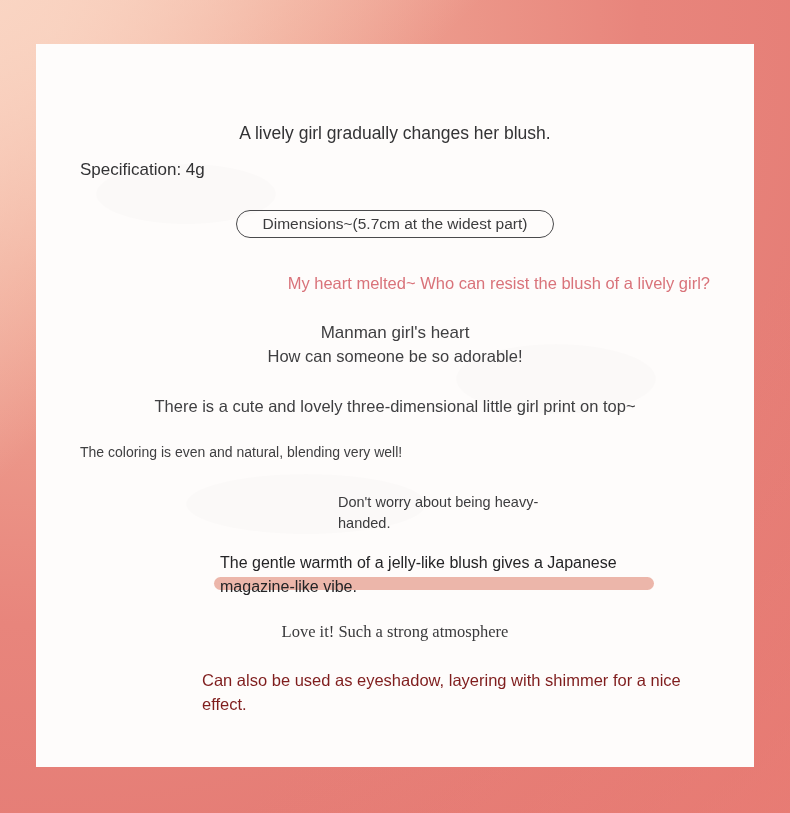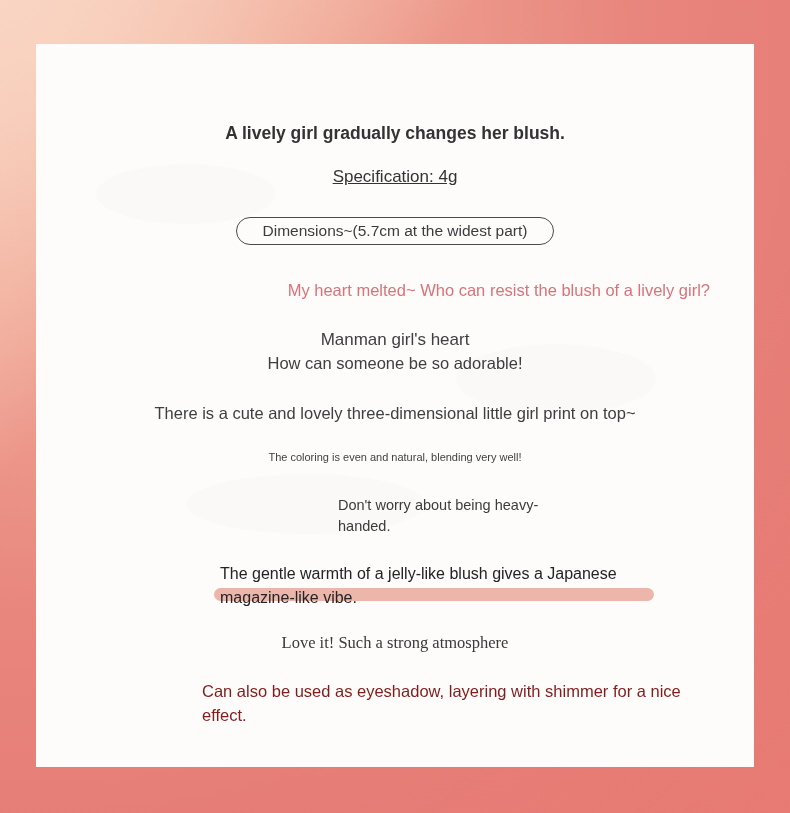--- a/index.html
+++ b/index.html
@@ -50,29 +50,26 @@
     color: #3f3f41;
     line-height: 1.35;
     margin: 0;
   }
 
   .headline {
     font-size: 17.5px;
     color: #333335;
     text-align: center;
     margin-top: 22px;
-    font-weight: bold;
   }
 
   .spec {
     font-size: 17px;
     color: #333335;
-    text-align: center;
-    margin-top: 20px;
-    text-decoration: underline;
+    margin-top: 13px;
   }
 
   .pill-wrap {
     display: flex;
     justify-content: center;
     margin-top: 28px;
   }
   .pill {
     border: 1.4px solid #4a4a4c;
     border-radius: 26px;
@@ -86,34 +83,34 @@
   .pink-line {
     margin-top: 34px;
     font-size: 16.5px;
     color: #d9737a;
     text-align: right;
   }
 
   .l2 { margin-top: 28px; font-size: 17px; text-align: center; }
   .l3 { font-size: 16.5px; text-align: center; }
   .l4 { margin-top: 28px; font-size: 16.5px; text-align: center; }
-  .l5 { margin-top: 26px; font-size: 11px; text-align: center; }
+  .l5 { margin-top: 26px; font-size: 14px; }
 
   .small-block {
     margin-top: 30px;
     margin-left: 258px;
     font-size: 14.5px;
     color: #3c3c3e;
     line-height: 1.42;
     max-width: 240px;
   }
 
   .hl-block {
     position: relative;
-    margin-top: 26px;
+    margin-top: 18px;
     margin-left: 140px;
     font-size: 16px;
     color: #242426;
     line-height: 1.48;
     max-width: 420px;
   }
   .hl-bar {
     position: absolute;
     left: -6px;
     top: 26px;

